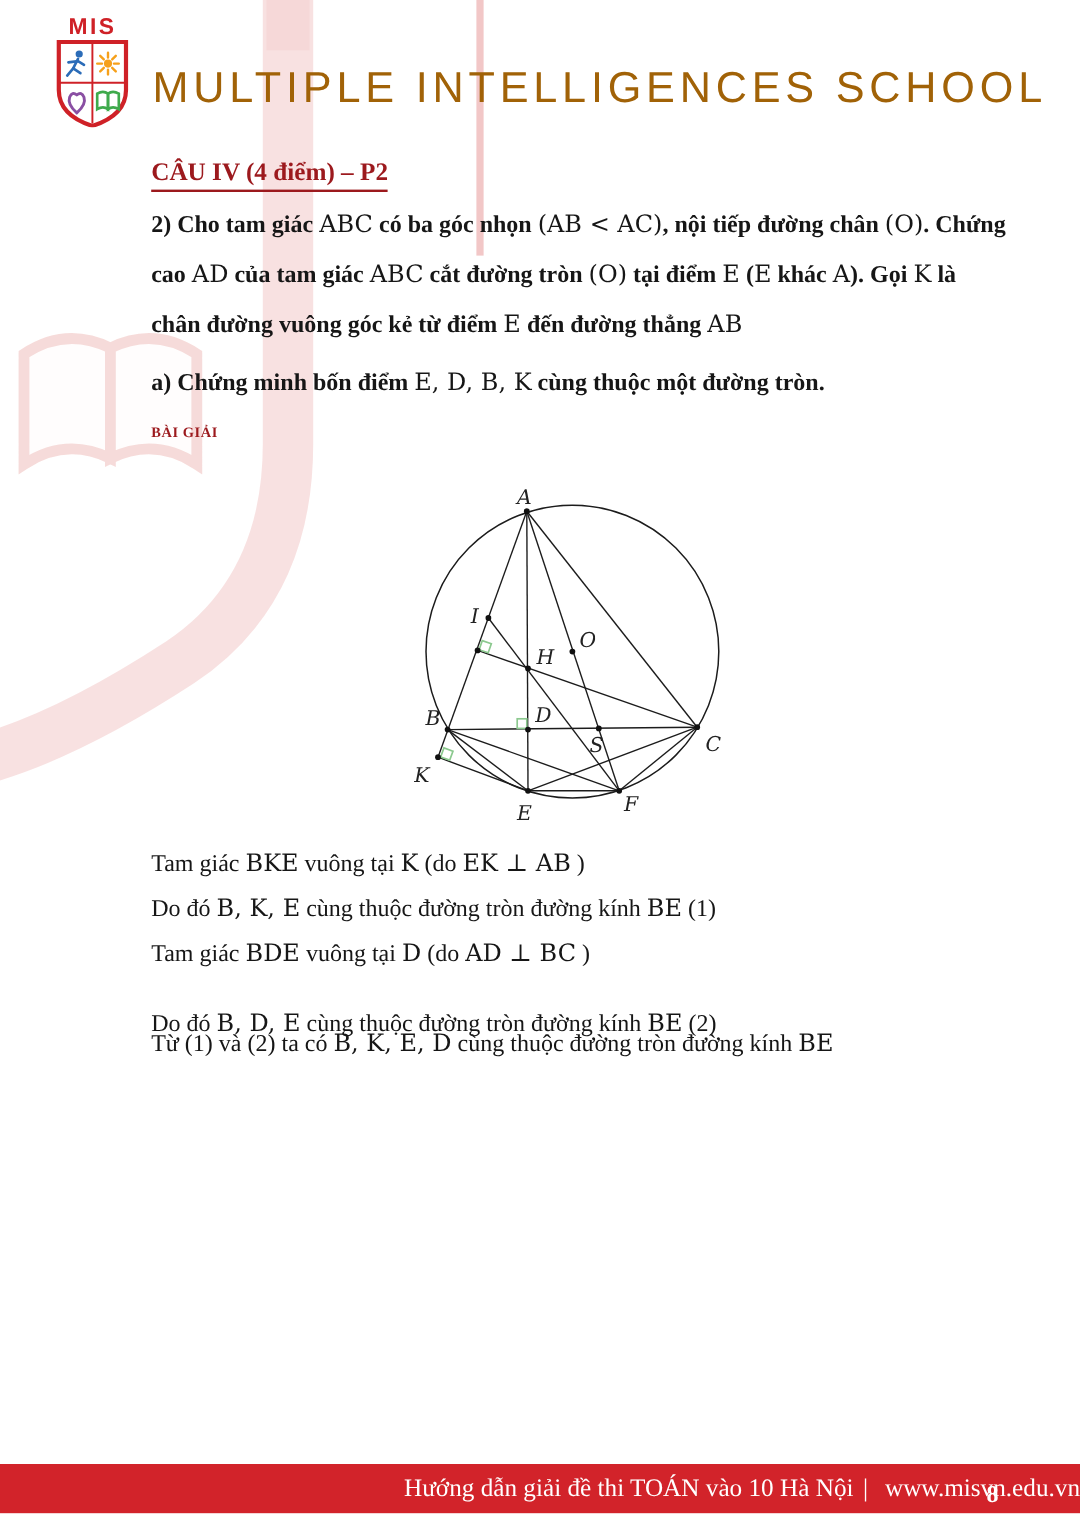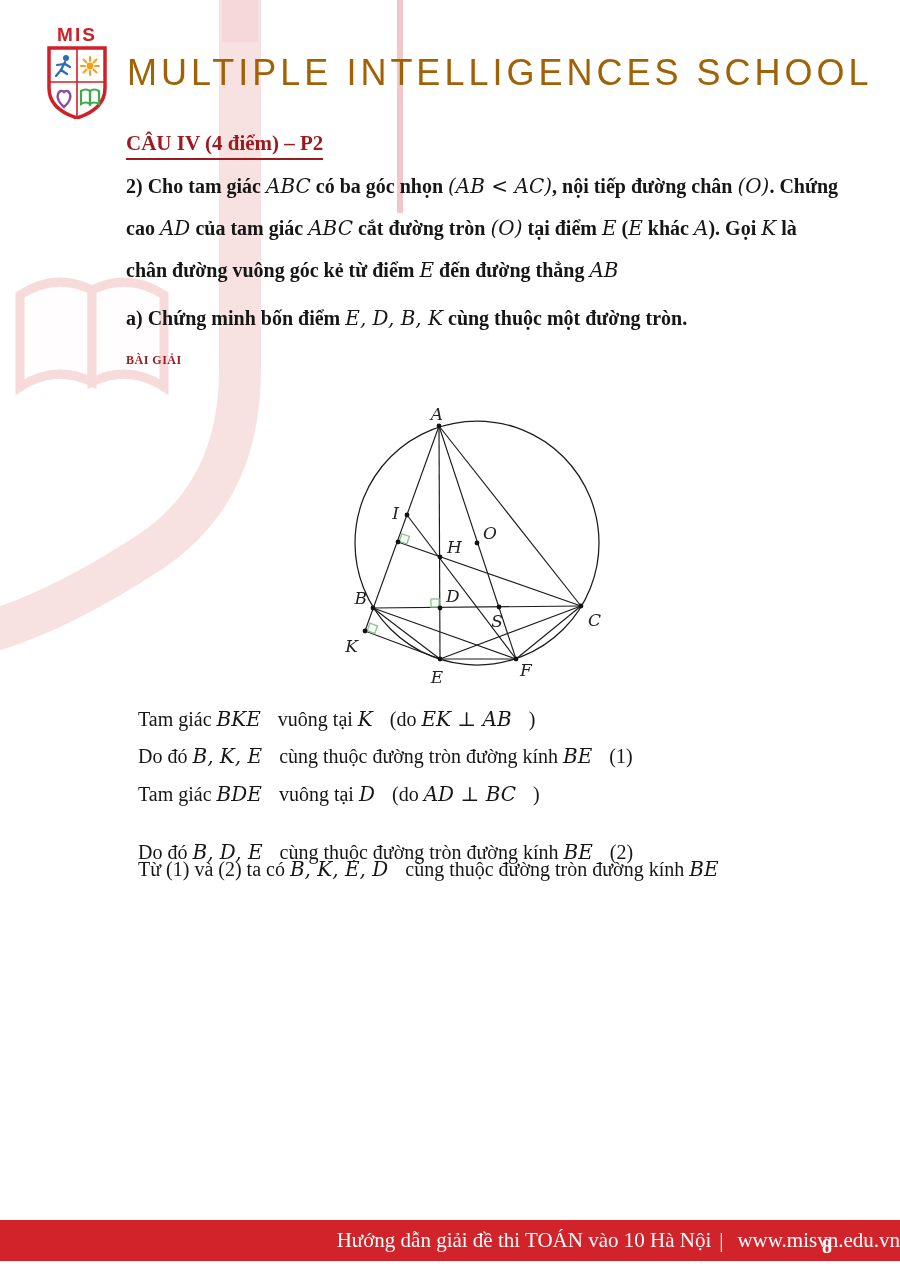--- a/index.html
+++ b/index.html
@@ -10,33 +10,33 @@
   .abs{position:absolute;}
   
   #watermark{left:0;top:0;pointer-events:none;}
   
   .school-name{
     left:127px;top:52px;
     font-family:"Liberation Sans",sans-serif;
     font-size:36px;font-weight:500;letter-spacing:4px;
     color:#a16207;white-space:nowrap;
   }
-  .logo{left:44px;top:25px;}
+  .logo{left:44px;top:12px;}
   
   .section-title{
     left:126px;top:131px;
     font-size:21px;font-weight:700;color:#9c191d;
     border-bottom:2px solid #9c191d;padding-bottom:2px;
     white-space:nowrap;
   }
   
   .textline{left:126px;font-size:20px;color:#161616;white-space:nowrap;}
   .r-bi{font-weight:700;}
-  .r-m{font-style:italic;font-family:"DejaVu Serif",serif;}
-  .r-n{font-style:normal;margin-left:12px;}
+  .r-m{font-family:"DejaVu Serif",serif;}
+  .r-n{font-style:normal;}
   .solution-heading{
     left:126px;top:353px;font-size:12px;font-weight:700;color:#9c191d;
     white-space:nowrap;letter-spacing:.5px;
   }
   
   #fig{left:338px;top:398px;}
   
   .footer-bar{
     left:0;top:1220px;width:900px;height:41px;background:#d2232a;
     display:flex;align-items:center;justify-content:flex-end;

